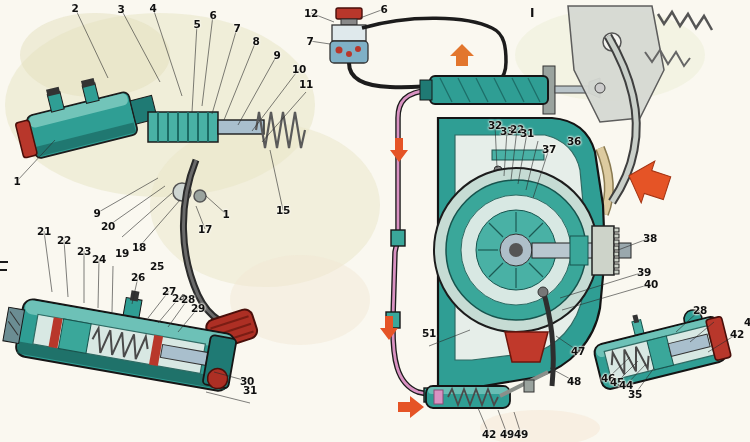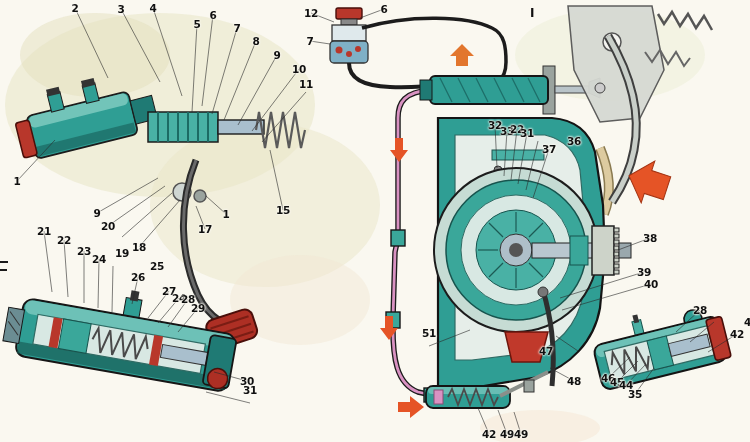--- a/index.html
+++ b/index.html
@@ -323,21 +323,21 @@
       <span class="callout" style="left: 495px; top: 125px;">32</span>
       <span class="callout" style="left: 507px; top: 131px;">33</span>
       <span class="callout" style="left: 517px; top: 129px;">22</span>
       <span class="callout" style="left: 527px; top: 133px;">31</span>
       <span class="callout" style="left: 538px; top: 141px; margin-left: 36px;">36</span>
       <span class="callout" style="left: 549px; top: 149px;">37</span>
       <span class="callout" style="left: 650px; top: 238px;">38</span>
       <span class="callout" style="left: 644px; top: 272px;">39</span>
       <span class="callout" style="left: 651px; top: 284px;">40</span>
       <span class="callout" style="left: 429px; top: 333px;">51</span>
-      <span class="callout" style="left: 546px; top: 351px;">47</span>
+      <span class="callout" style="left: 578px; top: 351px;">47</span>
       <span class="callout" style="left: 574px; top: 381px;">48</span>
       <span class="callout" style="left: 489px; top: 434px;">42</span>
       <span class="callout" style="left: 507px; top: 434px;">49</span>
       <span class="callout" style="left: 521px; top: 434px;">49</span>
       <span class="callout" style="left: 700px; top: 310px;">28</span>
       <span class="callout" style="left: 751px; top: 322px;">41</span>
       <span class="callout" style="left: 737px; top: 334px;">42</span>
       <span class="callout" style="left: 608px; top: 378px;">46</span>
       <span class="callout" style="left: 617px; top: 382px;">45</span>
       <span class="callout" style="left: 626px; top: 385px;">44</span>

